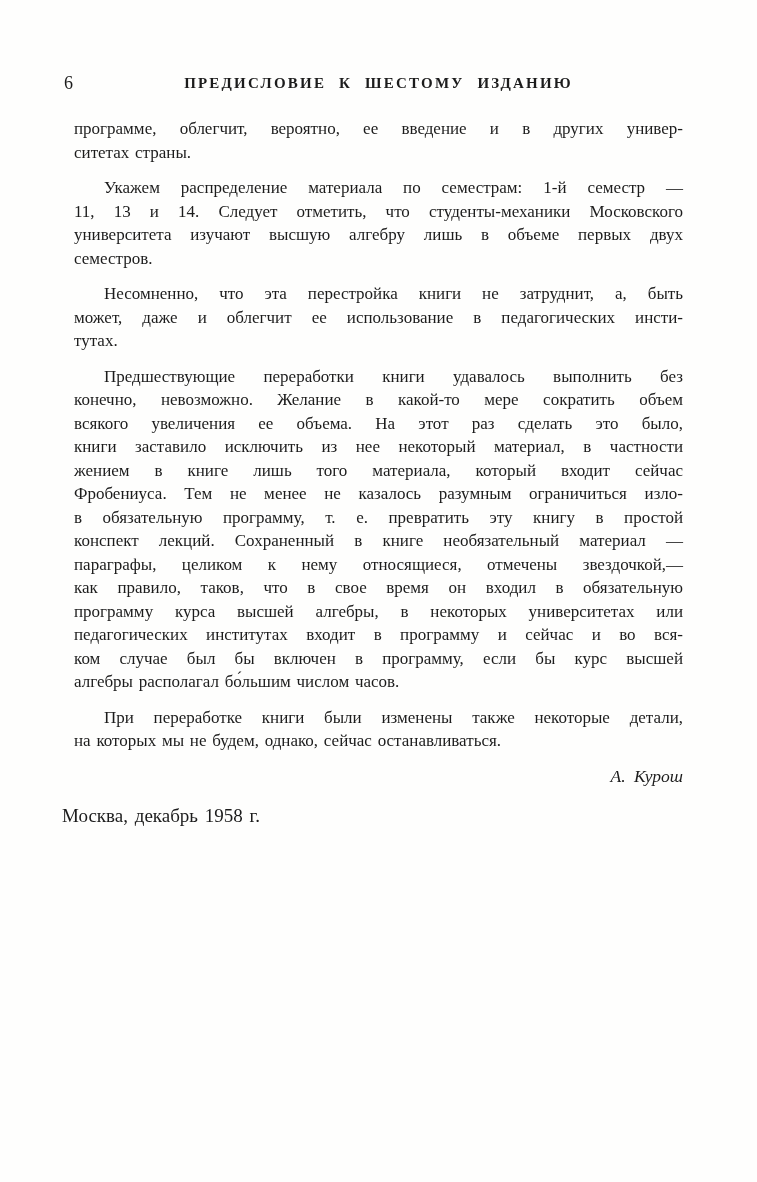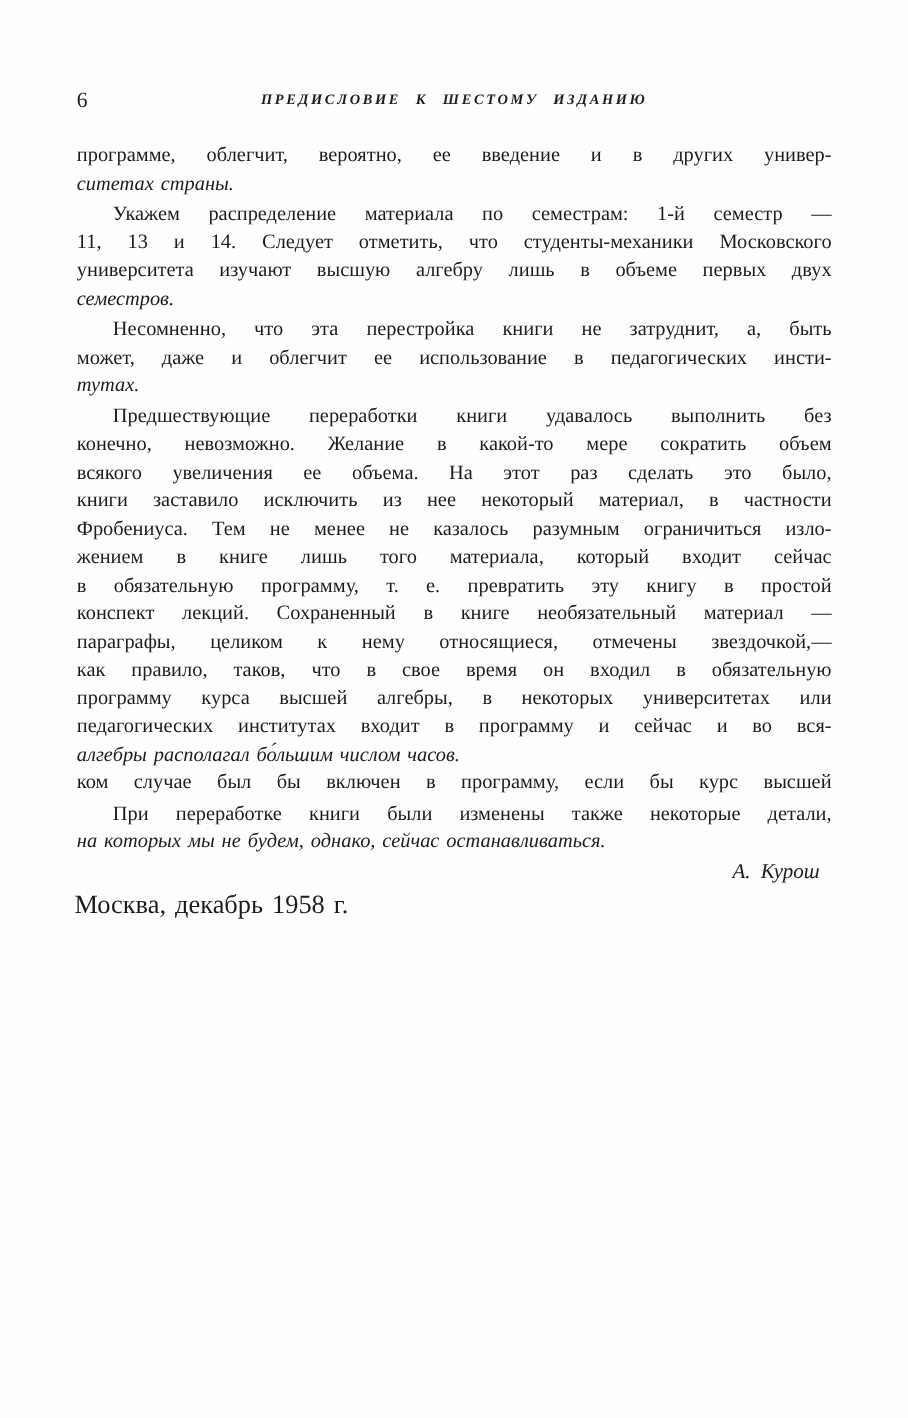--- a/index.html
+++ b/index.html
@@ -30,58 +30,56 @@
   .page-num {
     position: absolute;
     left: 2px;
     top: 0;
     font-size: 18px;
     line-height: 22px;
   }
   .running-title {
     display: block;
     text-align: center;
-    font-size: 12px;
+    font-size: 15px;
     line-height: 22px;
     letter-spacing: 2.2px;
     word-spacing: 7px;
     font-weight: 600;
     white-space: nowrap;
-    font-style: italic;
   }
 
   .body-text { width: 633px; }
 
-  .para { margin: 2px; }
+  .para { margin: 12px; }
   .line {
     font-size: 17px;
     line-height: 23.5px;
     text-align: justify;
     text-align-last: justify;
     word-spacing: 1.5px;
     white-space: normal;
   }
   .line.last {
     text-align-last: left;
-    font-style: italic;
   }
   .para.indent .line:first-child { text-indent: 30px; }
 
   .signature {
     margin-top: 2px;
     font-size: 17.5px;
     line-height: 23.5px;
     font-style: italic;
     text-align: right;
     padding-right: 12px;
     word-spacing: 4px;
   }
   .dateline {
-    margin-top: 4px;
-    font-size: 22px;
+    margin-top: 16px;
+    font-size: 19px;
     line-height: 23.5px;
     text-align: left;
     word-spacing: 2px;
   }
 </style>
 </head>
 <body>
 
 <div class="page">
   <div class="content-col">
@@ -105,30 +103,30 @@
         <div class="para indent">
           <div class="line">Несомненно, что эта перестройка книги не затруднит, а, быть</div>
           <div class="line">может, даже и облегчит ее использование в педагогических инсти-</div>
           <div class="line last">тутах.</div>
         </div>
         <div class="para indent">
           <div class="line">Предшествующие переработки книги удавалось выполнить без</div>
           <div class="line">конечно, невозможно. Желание в какой-то мере сократить объем</div>
           <div class="line">всякого увеличения ее объема. На этот раз сделать это было,</div>
           <div class="line">книги заставило исключить из нее некоторый материал, в частности</div>
+          <div class="line">жением в книге лишь того материала, который входит сейчас</div>
           <div class="line">Фробениуса. Тем не менее не казалось разумным ограничиться изло-</div>
-          <div class="line">жением в книге лишь того материала, который входит сейчас</div>
           <div class="line">в обязательную программу, т. е. превратить эту книгу в простой</div>
           <div class="line">конспект лекций. Сохраненный в книге необязательный материал —</div>
           <div class="line">параграфы, целиком к нему относящиеся, отмечены звездочкой,—</div>
           <div class="line">как правило, таков, что в свое время он входил в обязательную</div>
           <div class="line">программу курса высшей алгебры, в некоторых университетах или</div>
           <div class="line">педагогических институтах входит в программу и сейчас и во вся-</div>
+          <div class="line">ком случае был бы включен в программу, если бы курс высшей</div>
           <div class="line last">алгебры располагал бо́льшим числом часов.</div>
-          <div class="line">ком случае был бы включен в программу, если бы курс высшей</div>
         </div>
         <div class="para indent">
           <div class="line">При переработке книги были изменены также некоторые детали,</div>
           <div class="line last">на которых мы не будем, однако, сейчас останавливаться.</div>
         </div>
       </div>
 
     <div class="signature">А. Курош</div>
 
     <div class="dateline">Москва, декабрь 1958 г.</div>

